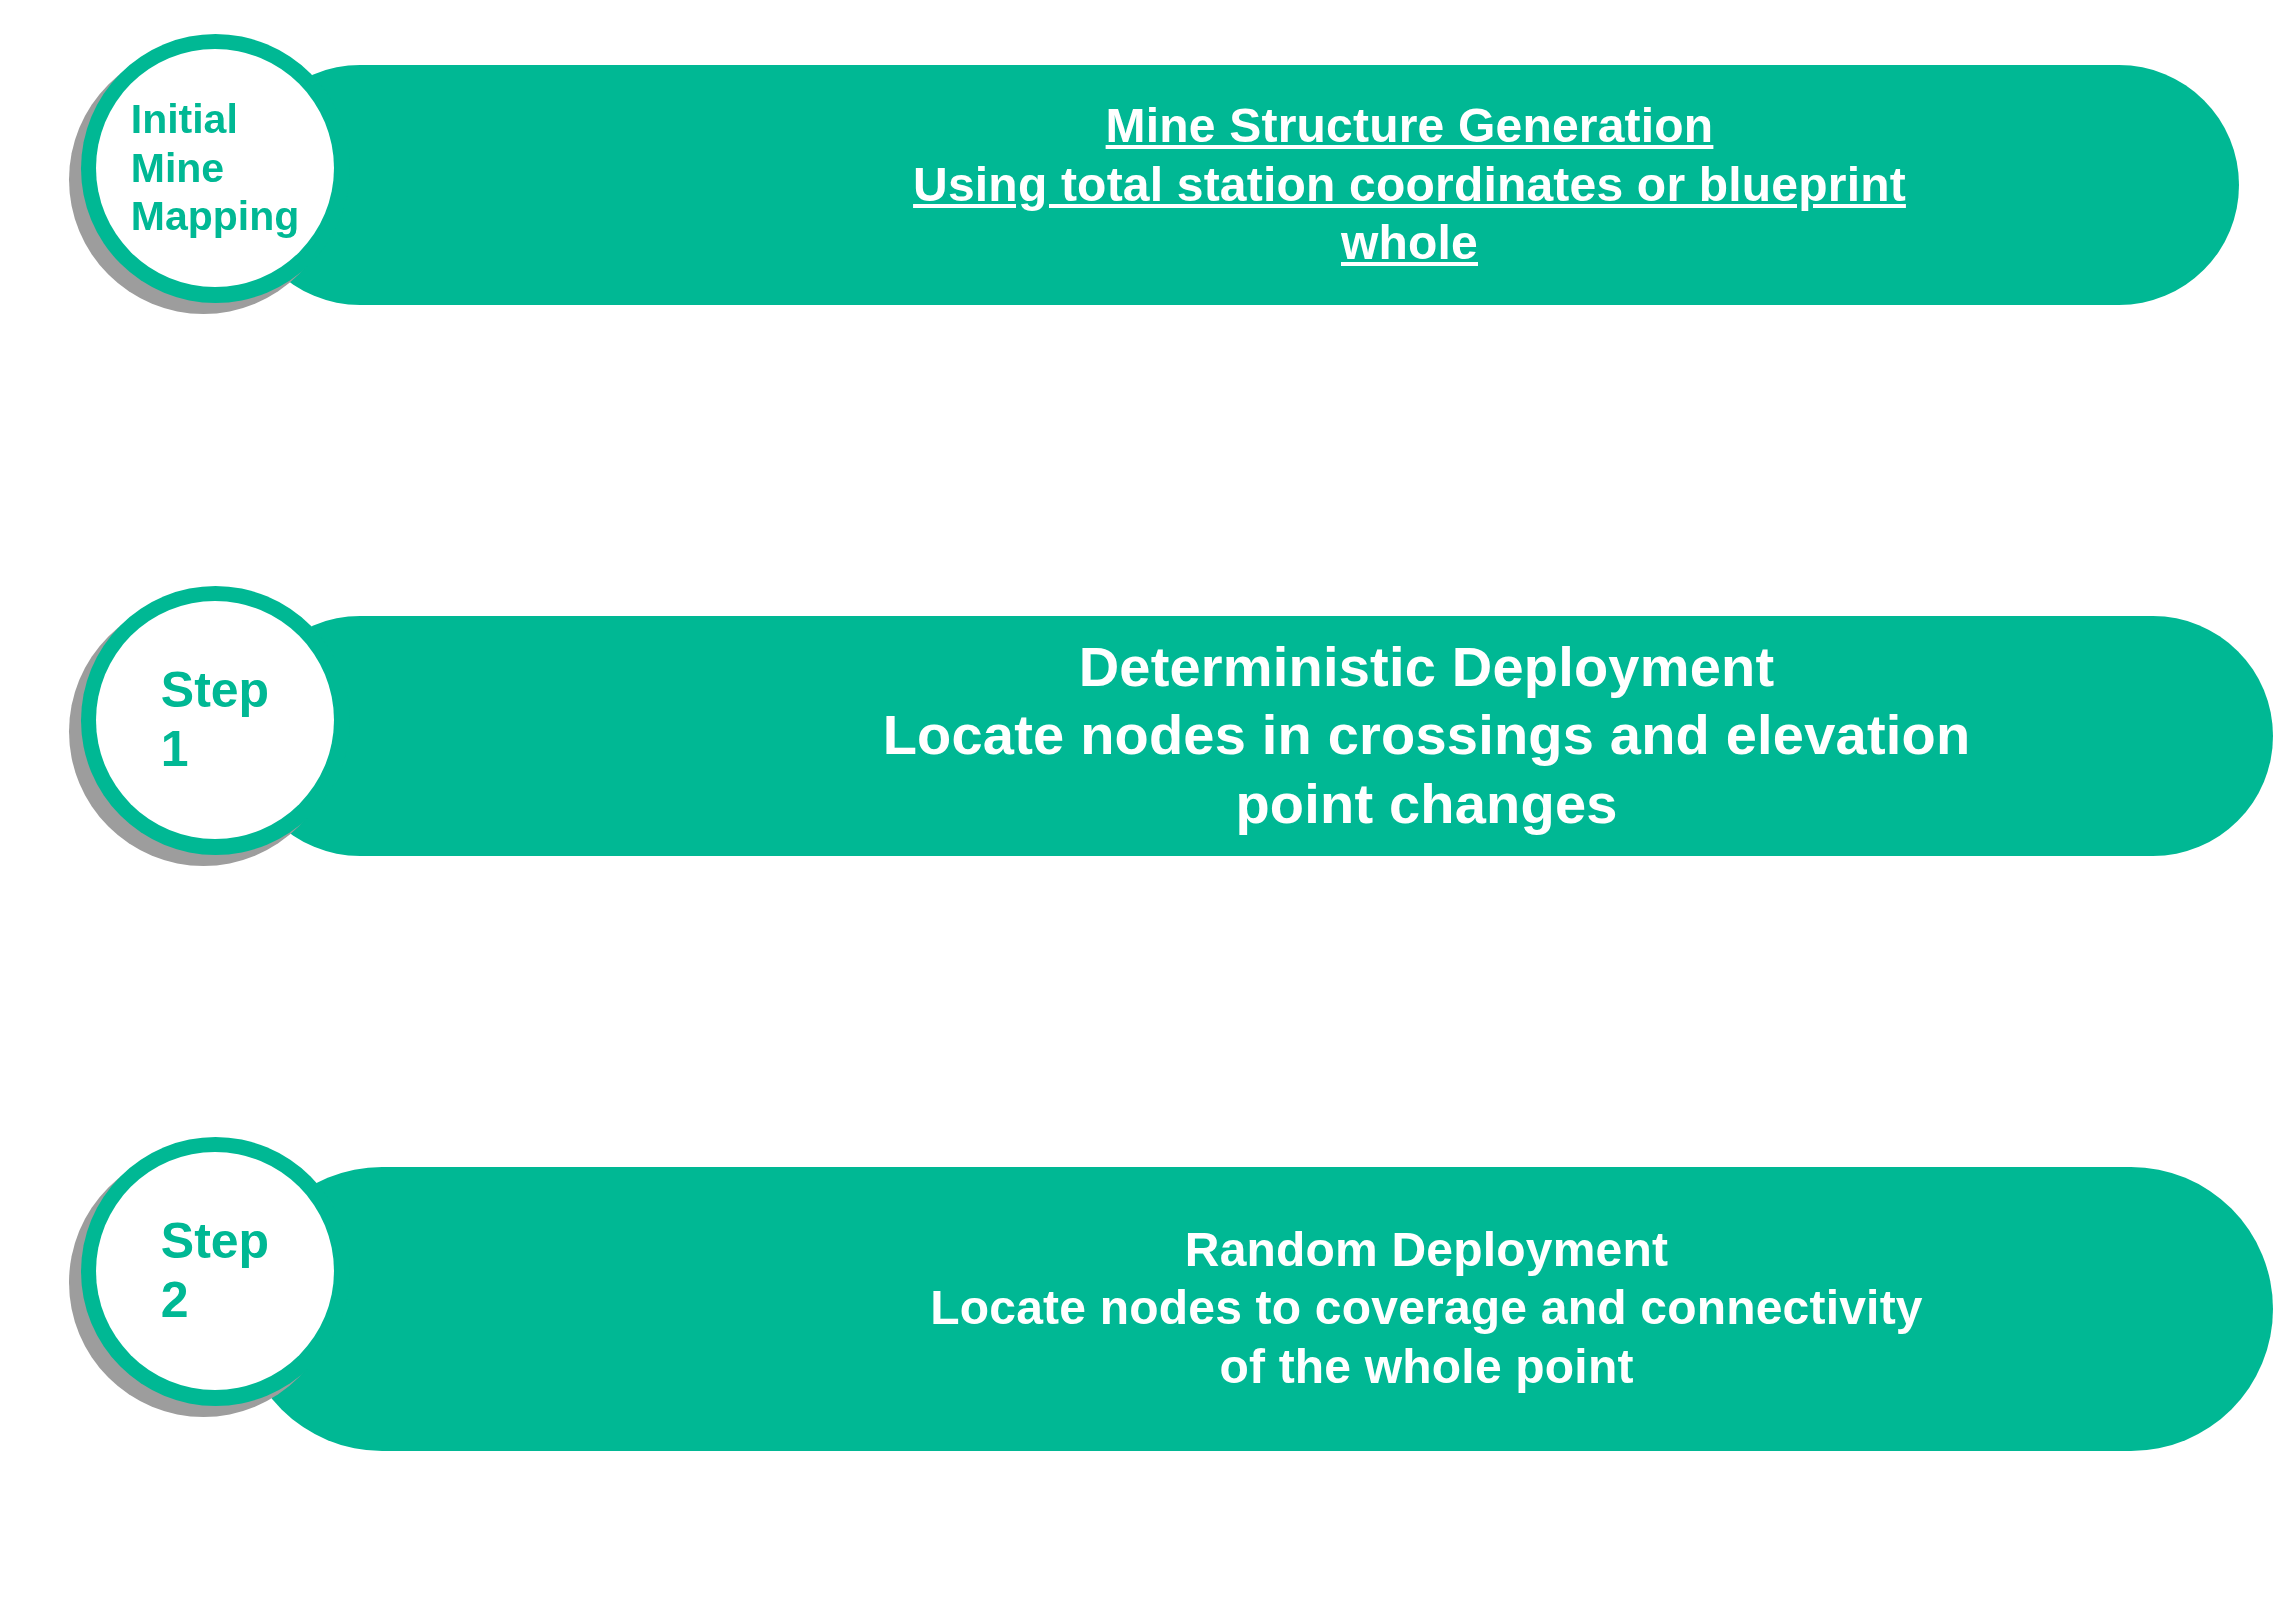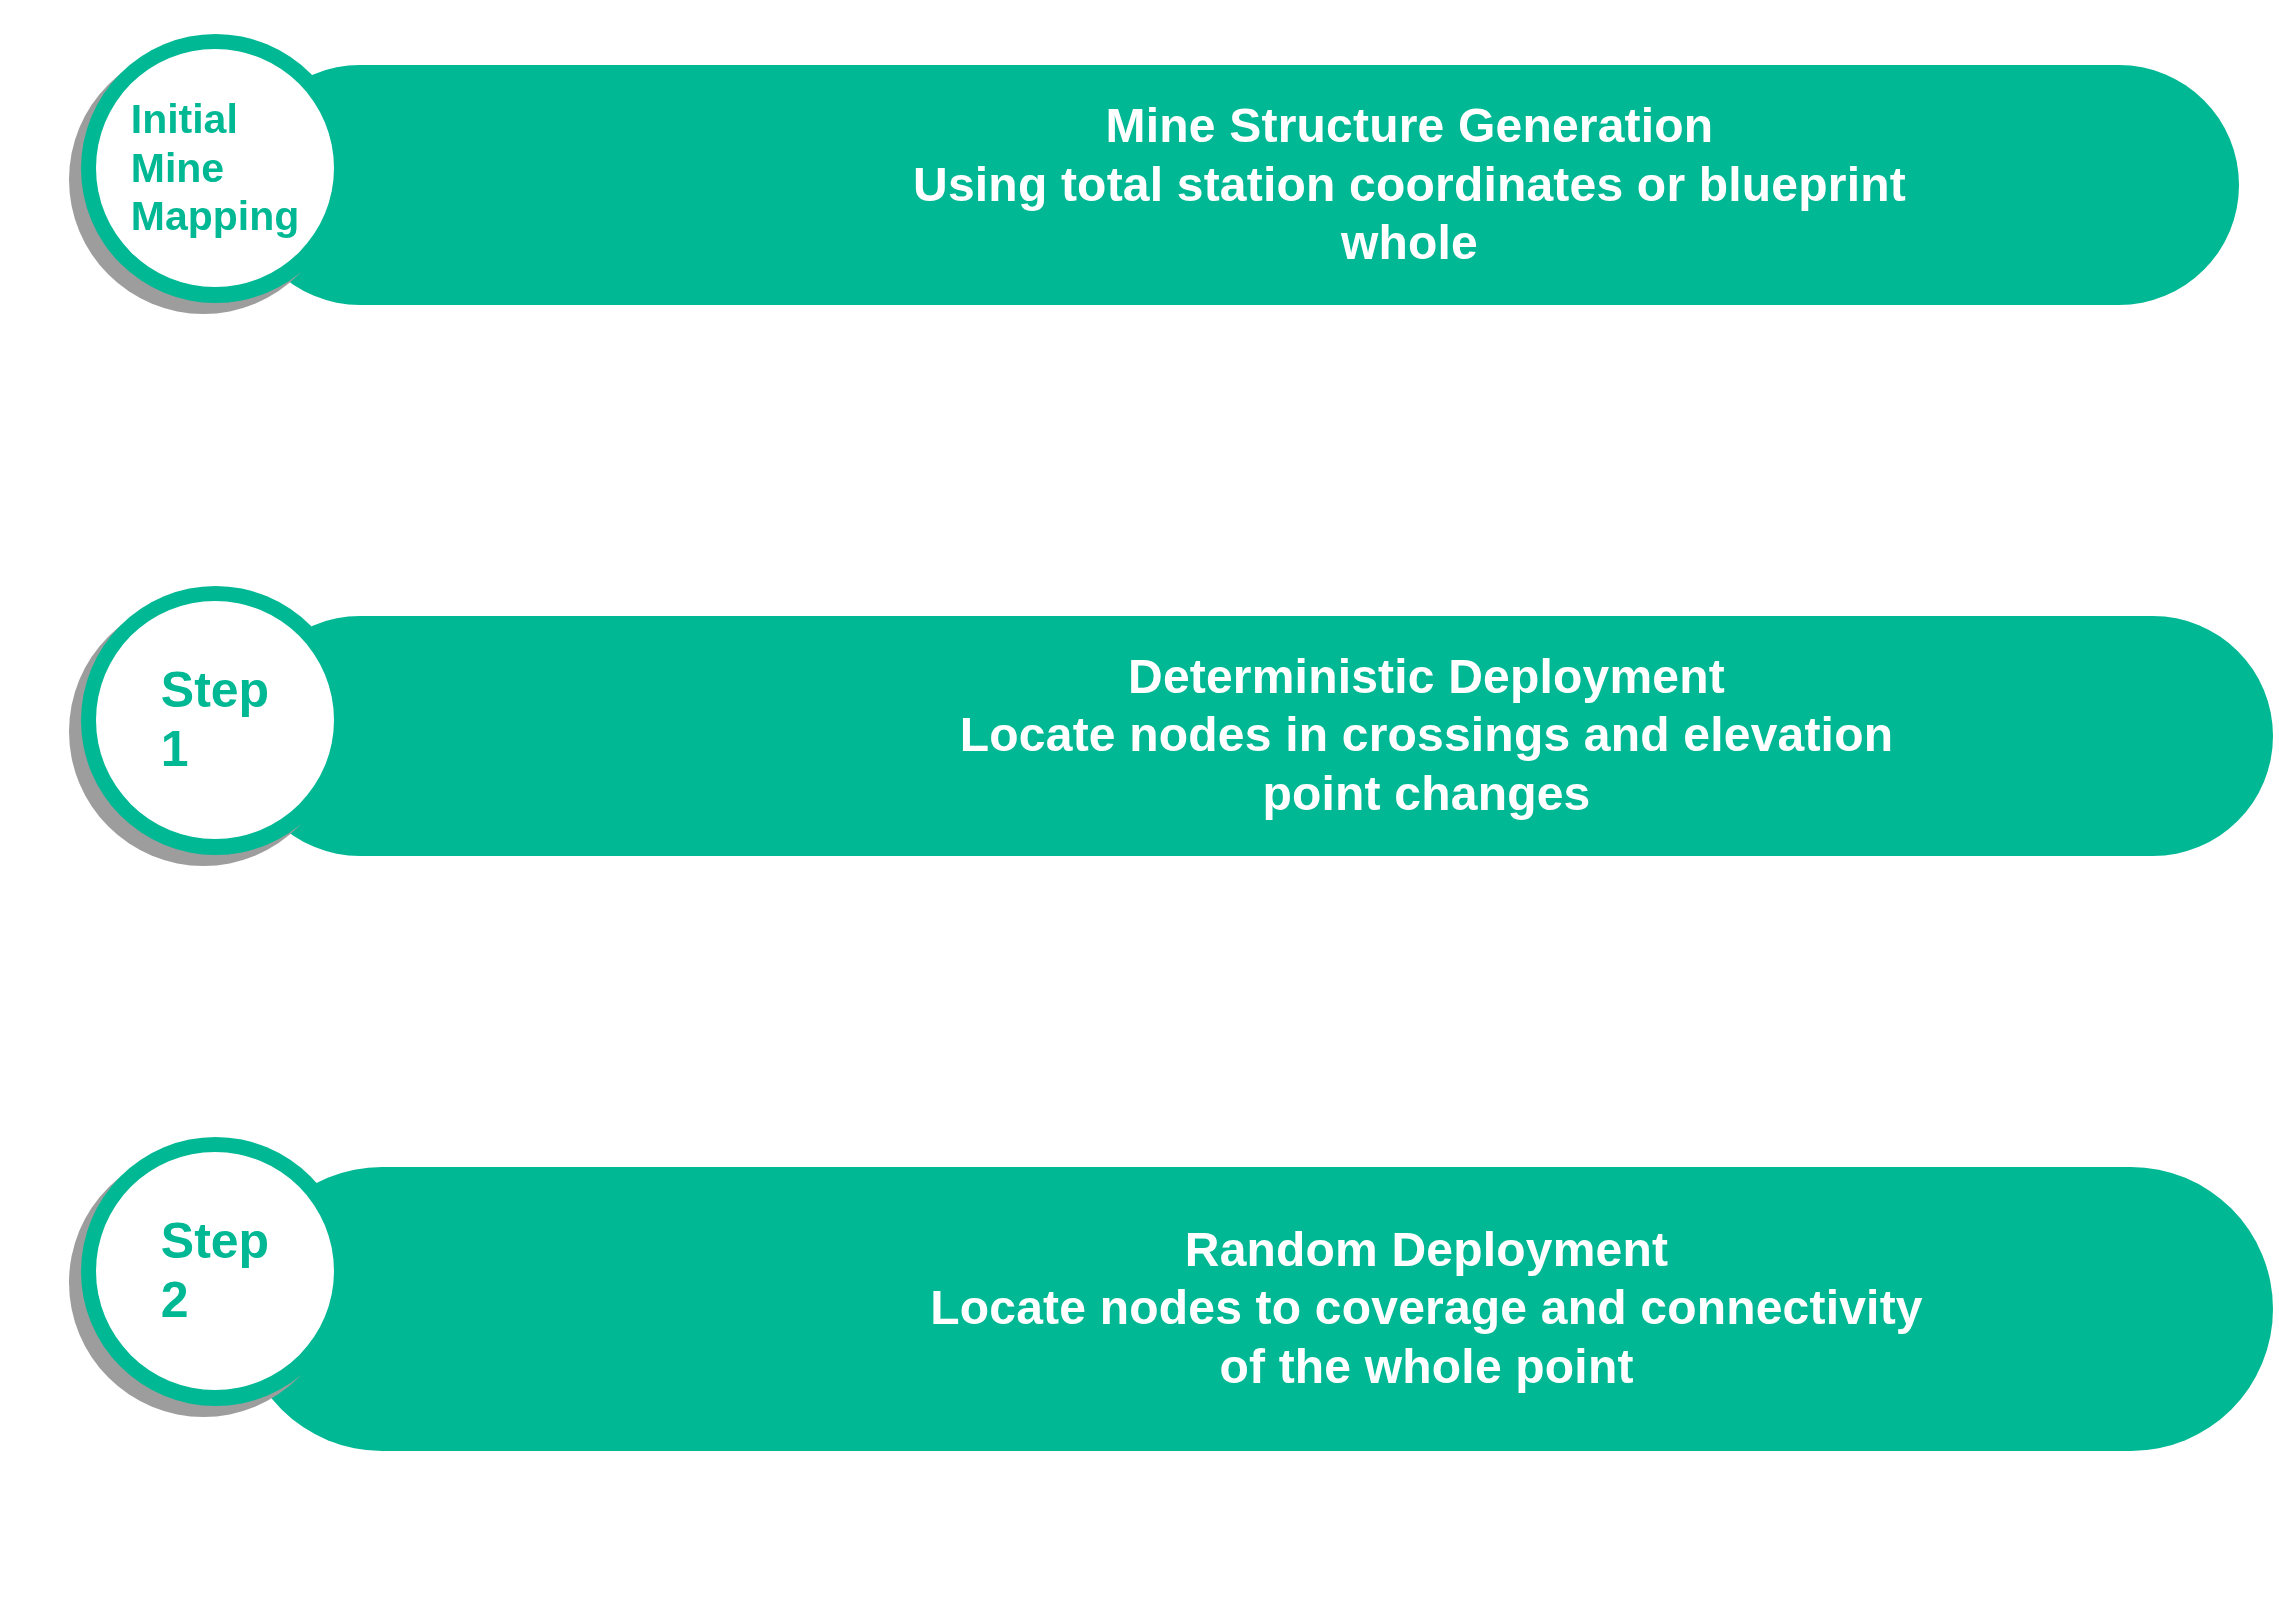--- a/index.html
+++ b/index.html
@@ -94,27 +94,27 @@
     font-weight: bold;
     text-align: left;
     line-height: 1.18;
     white-space: pre-line;
   }
 
   
   #row-0 { top: 34px; }
   #row-0 .pill  { left: 240px; top: 31px;  width: 1999px; height: 240px; }
   #row-0 .badge { left: 81px;  top: 0px; }
-  #row-0 .pill-text { font-size: 48px; }
+  #row-0 .pill-text { font-size: 48px; text-decoration: underline; }
   #row-0 .badge-text { font-size: 41px; }
 
   #row-1 { top: 586px; }
   #row-1 .pill  { left: 240px; top: 29.6px;  width: 2033px; height: 240px; }
   #row-1 .badge { left: 81px;  top: 0px; }
-  #row-1 .pill-text { font-size: 48px; }
+  #row-1 .pill-text { font-size: 56px; }
   #row-1 .badge-text { font-size: 50px; }
 
   #row-2 { top: 1137px; }
   #row-2 .pill  { left: 240px; top: 29.6px;  width: 2033px; height: 284px; }
   #row-2 .badge { left: 81px;  top: 0px; }
   #row-2 .pill-text { font-size: 48px; }
   #row-2 .badge-text { font-size: 50px; }
 </style>
 </head>
 <body>

